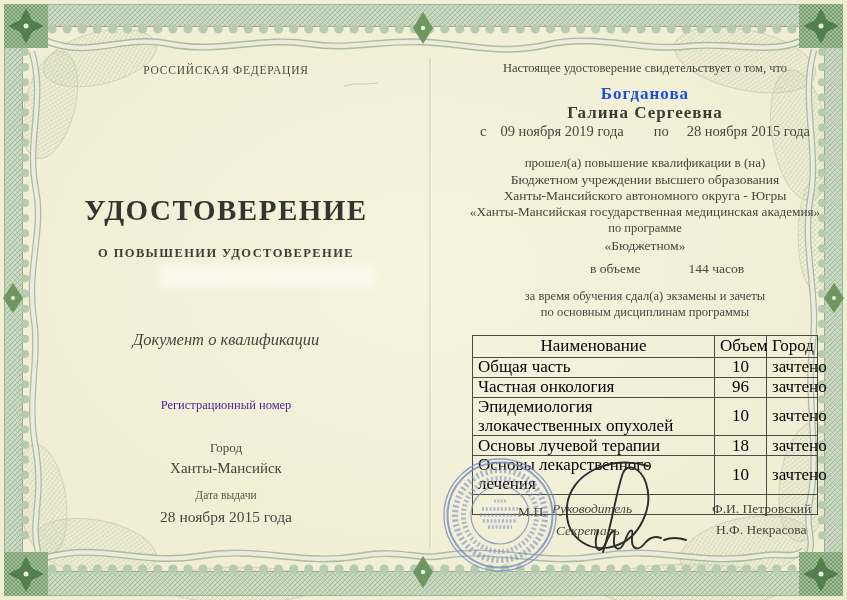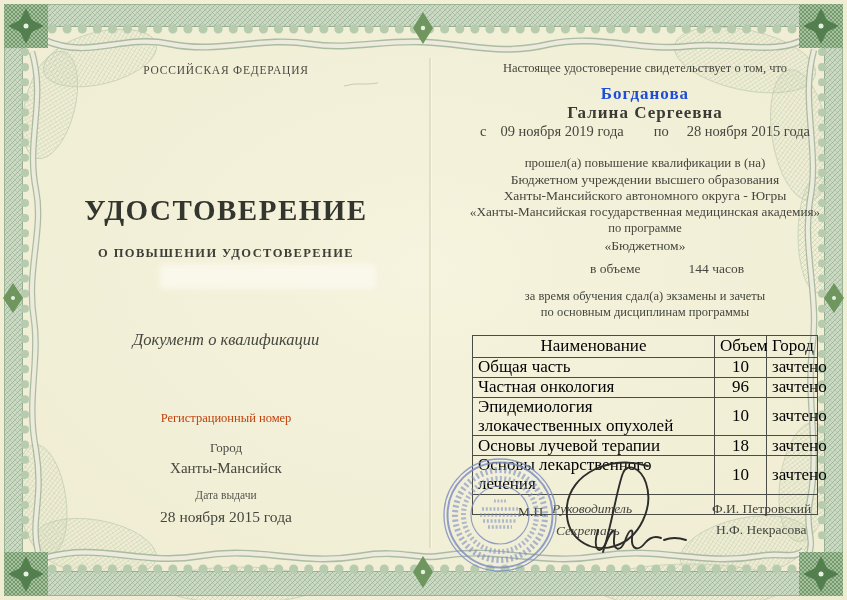--- a/index.html
+++ b/index.html
@@ -7,21 +7,21 @@
         font-family:"Liberation Serif","DejaVu Serif",serif;color:#41433c;}
   #page svg.bg{position:absolute;left:0;top:0;z-index:0;}
   .center{text-align:center;}
   
   .lpage{position:absolute;left:40px;top:0;width:372px;height:600px;z-index:2;}
   .country{position:absolute;top:64px;left:0;width:100%;font-size:11.5px;letter-spacing:0.8px;color:#4a4c44;}
   .title{position:absolute;top:194px;left:0;width:100%;font-size:29px;font-weight:bold;letter-spacing:1.5px;color:#33362e;}
   .subtitle{position:absolute;top:246px;left:0;width:100%;font-size:12.5px;letter-spacing:1.4px;font-weight:bold;color:#3c3e37;}
   .redact{position:absolute;top:264px;left:120px;width:216px;height:25px;background:#f9f8ea;filter:blur(3px);border-radius:3px;}
   .doctype{position:absolute;top:330px;left:0;width:100%;font-size:16.5px;font-style:italic;color:#45473f;}
-  .reglabel{position:absolute;top:398px;left:0;width:100%;font-size:12.5px;color:#c2410c;margin-top:13px;}
+  .reglabel{position:absolute;top:398px;left:0;width:100%;font-size:12.5px;color:#4c1d95;}
   .citylabel{position:absolute;top:440px;left:0;width:100%;font-size:13px;color:#4a4c44;}
   .city{position:absolute;top:460px;left:0;width:100%;font-size:15px;color:#45473f;}
   .datelabel{position:absolute;top:489px;left:0;width:100%;font-size:11.5px;color:#55574d;}
   .issuedate{position:absolute;top:508px;left:0;width:100%;font-size:15.5px;color:#45473f;}
   
   .rpage{position:absolute;left:445px;top:0;width:400px;height:600px;z-index:2;}
   .statement{position:absolute;top:61px;left:0;width:100%;font-size:12.5px;color:#45473f;}
   .surname{position:absolute;top:84px;left:0;width:100%;font-size:17px;font-weight:bold;letter-spacing:1px;color:#1d4ed8;}
   .fname{position:absolute;top:103px;left:0;width:100%;font-size:17px;font-weight:bold;letter-spacing:1px;color:#393b35;}
   .dates{position:absolute;top:123px;left:0;width:100%;font-size:14.5px;color:#45473f;

